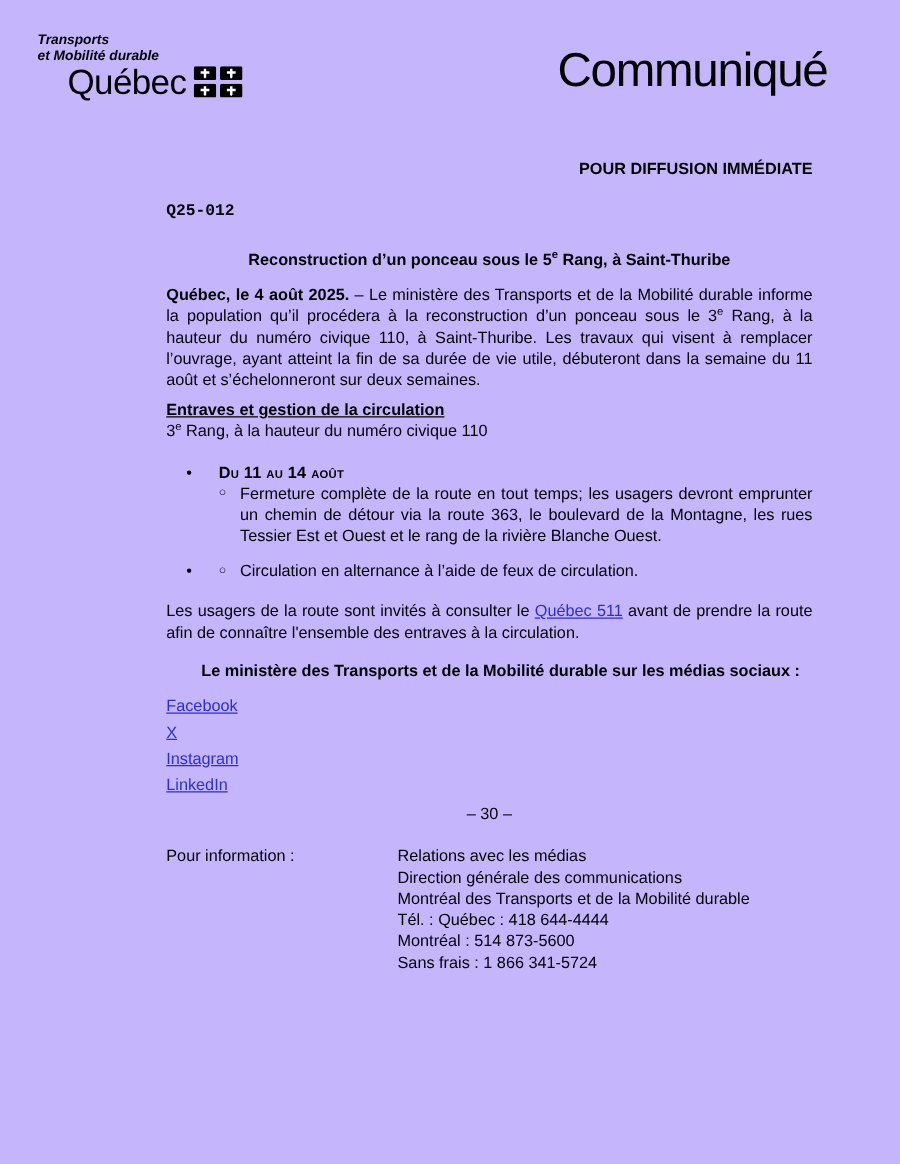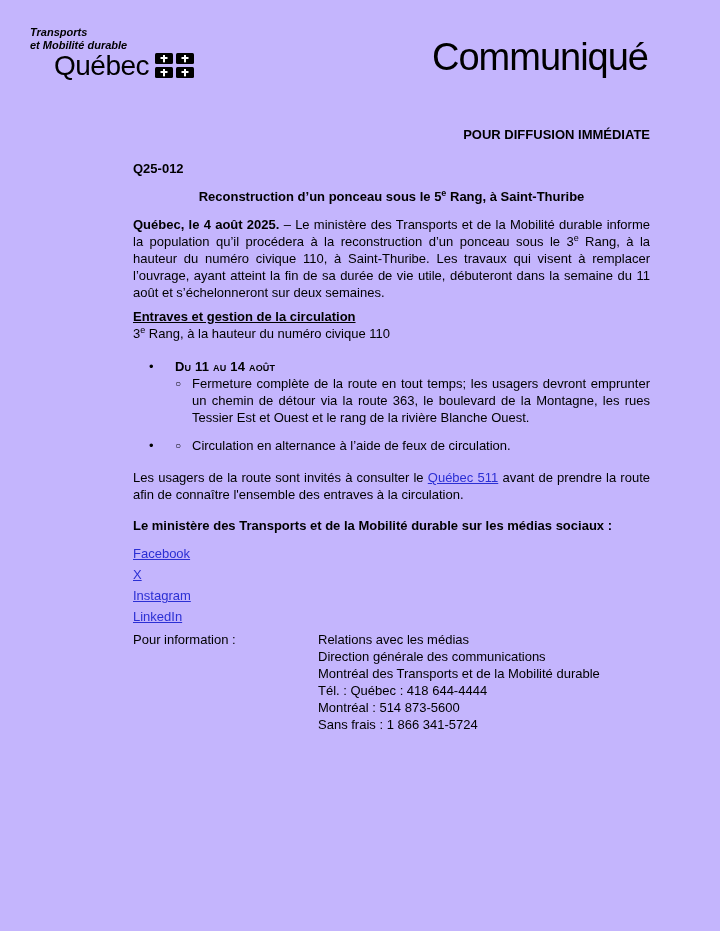--- a/index.html
+++ b/index.html
@@ -26,52 +26,52 @@
   .flags {
     display:grid;
     grid-template-columns:18px 18px;
     grid-template-rows:11px 11px;
     gap:3px;
     margin-left:6px; margin-bottom:1px;
   }
   .flag { width:18px; height:11px; }
 
   .masthead {
-    position:absolute; top:38px; right:72px;
+    position:absolute; top:38px; right:58px;
     font-size:38px; line-height:38px;
     letter-spacing:-1px;
     font-weight:normal;
   }
 
   
   .content { position:absolute; top:126px; left:133px; width:517px; }
 
   .diffusion { text-align:right; font-weight:bold; margin-bottom:17px; }
-  .refnum { font-weight:bold; margin-bottom:11px; }
+  .refnum { font-weight:bold; margin-bottom:22px;font-family:Liberation Mono, monospace; }
   .title { text-align:center; font-weight:bold; font-size:13px; margin-bottom:11px; }
   sup { font-size:9px; line-height:0; vertical-align:super; }
 
   .lead { text-align:justify; margin-bottom:7px; }
   .bold { font-weight:bold; }
 
   .section-heading { font-weight:bold; text-decoration:underline; }
   .section-sub { font-weight:normal; margin-bottom:16px; }
 
   .bullet { display:flex; margin-bottom:11px; }
   .b1-marker { width:42px; padding-left:16px; }
   .bullet-body { flex:1; }
   .bullet-header { font-weight:bold; font-variant:small-caps; letter-spacing:0.2px; }
   .sub-bullet { display:flex; }
   .b2-marker { width:17px; font-size:10px; }
   .sub-text { flex:1; text-align:justify; }
 
   .advisory { text-align:justify; margin:15px 0 14px; }
   a.doc-link { color:#2b2fd4; text-decoration:underline; cursor:pointer; }
 
-  .social-heading { font-weight:bold; margin-bottom:13px; }
+  .social-heading { font-weight:bold; margin-bottom:13px;margin-left:28px; }
   .link-line { margin-bottom:7px; line-height:14px; }
 
   .end-mark { text-align:center; margin:4px 0 17px; }
 
   .contact { display:flex; }
   .contact-label { width:185px; }
   .contact-lines { flex:1; }
 </style>
 </head>
 <body>
@@ -152,20 +152,21 @@
 
     <p class="advisory"><span>Les usagers de la route sont invités à consulter le </span><a class="doc-link">Québec 511</a><span> avant de prendre la route afin de connaître l'ensemble des entraves à la circulation.</span></p>
 
     <p class="social-heading">Le ministère des Transports et de la Mobilité durable sur les médias sociaux :</p>
 
     <p class="link-line"><a class="doc-link">Facebook</a></p>
     <p class="link-line"><a class="doc-link">X</a></p>
     <p class="link-line"><a class="doc-link">Instagram</a></p>
     <p class="link-line"><a class="doc-link">LinkedIn</a></p>
 
+    <p class="end-mark">– 30 –</p>
 
     <div class="contact">
       <div class="contact-label">Pour information :</div>
       <div class="contact-lines">
         <div>Relations avec les médias</div>
         <div>Direction générale des communications</div>
         <div>Montréal des Transports et de la Mobilité durable</div>
         <div>Tél. : Québec : 418 644-4444</div>
         <div>Montréal : 514 873-5600</div>
         <div>Sans frais : 1 866 341-5724</div>

